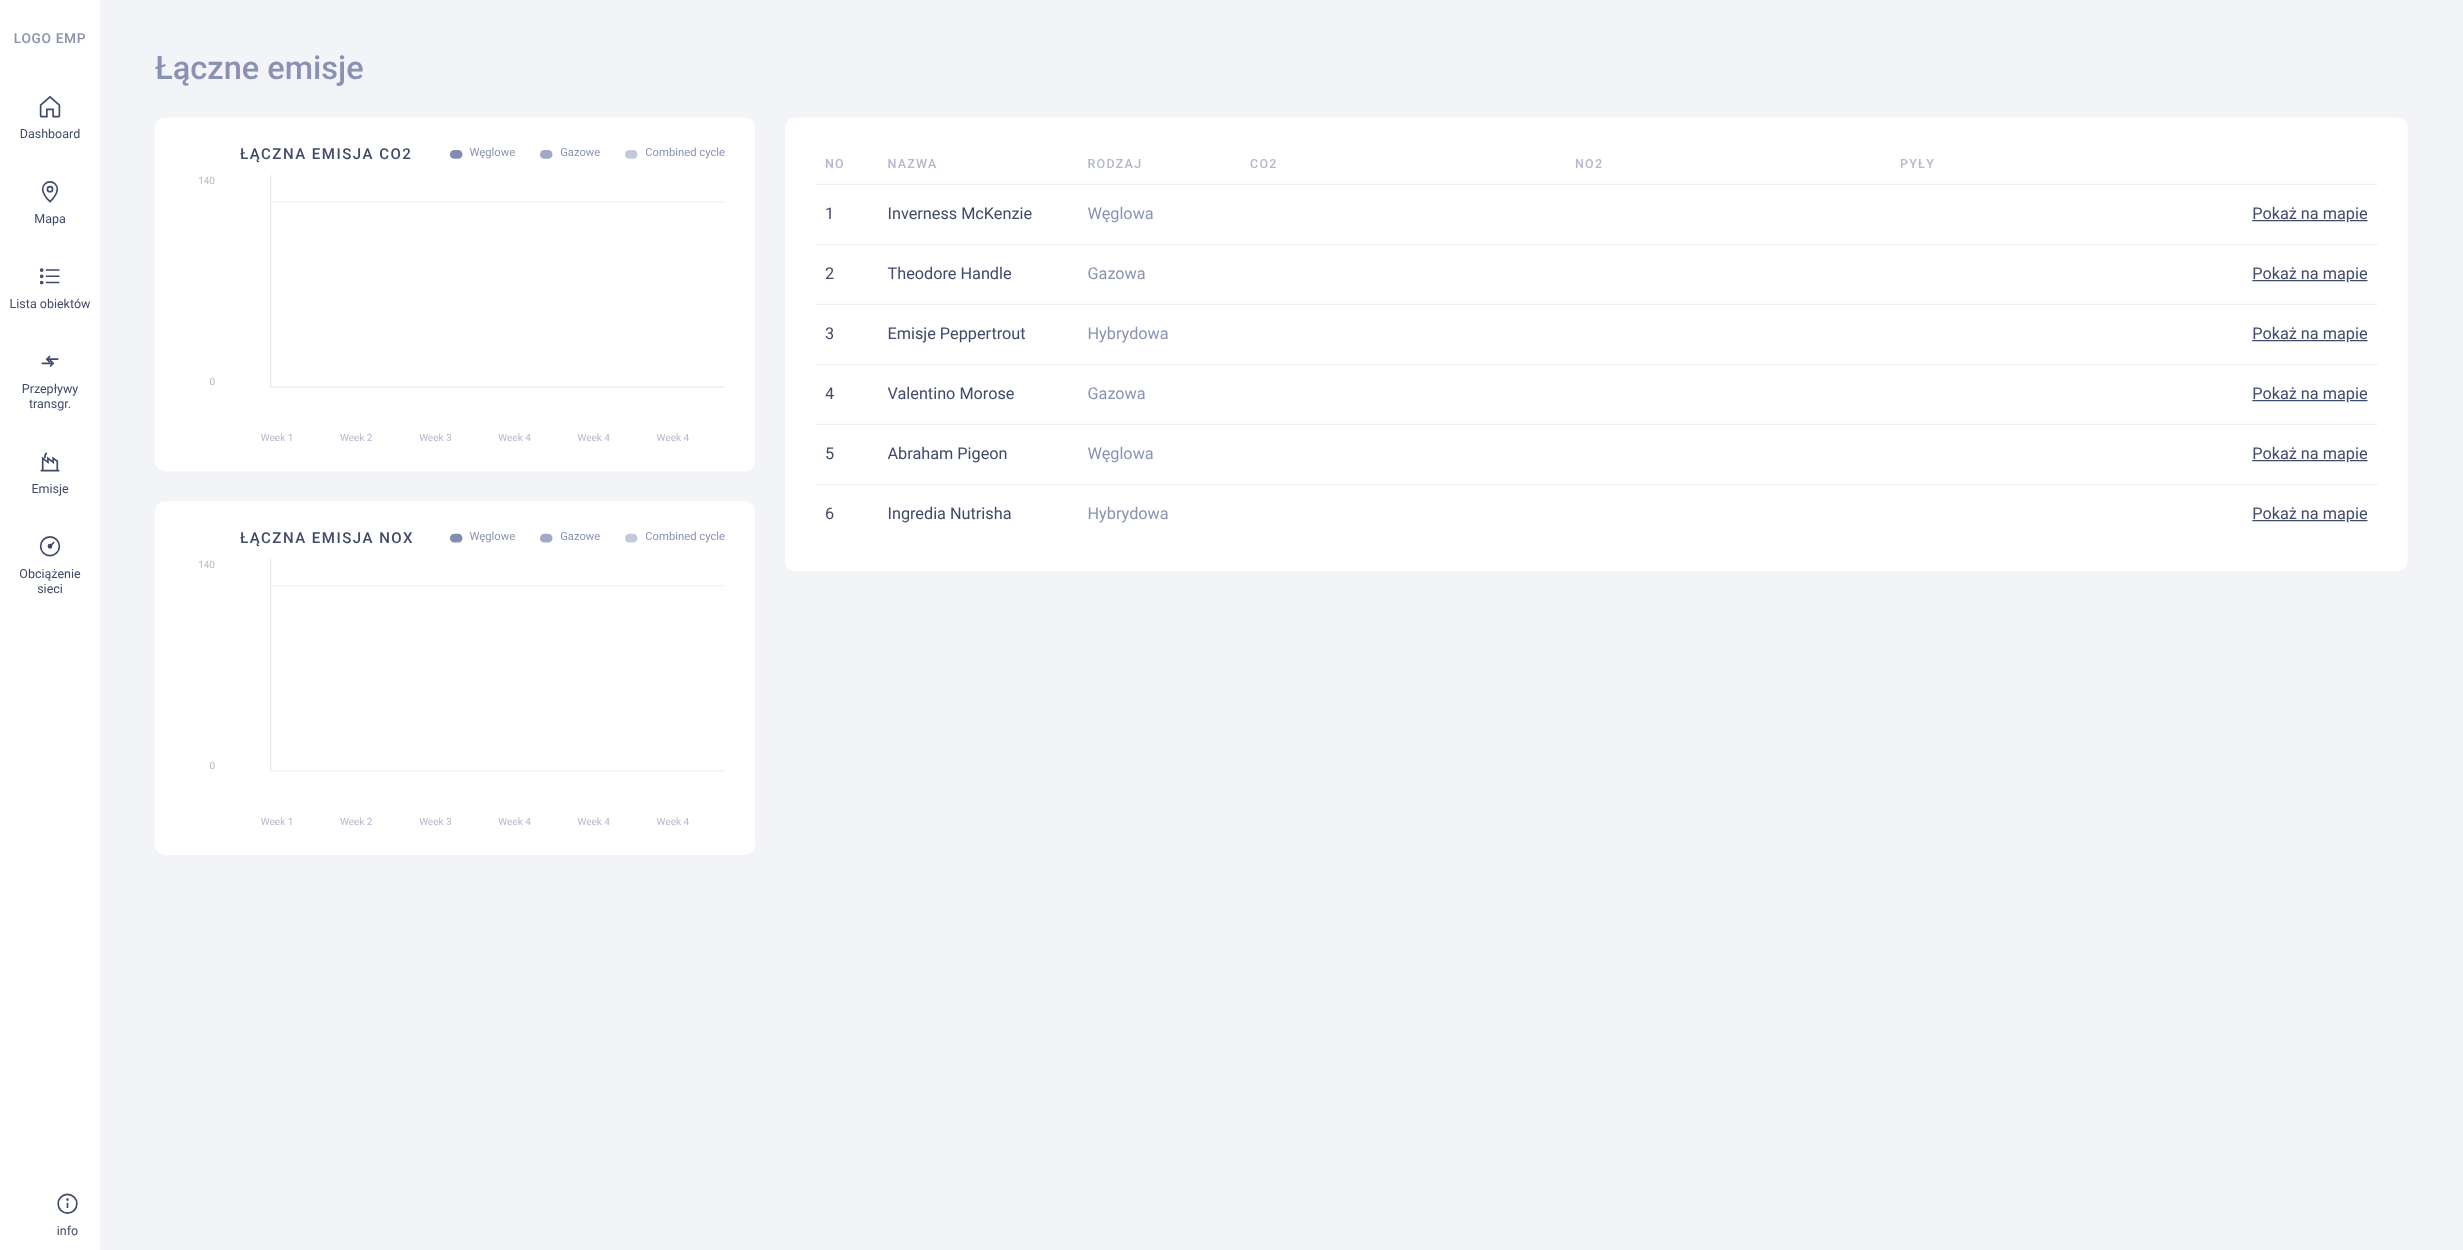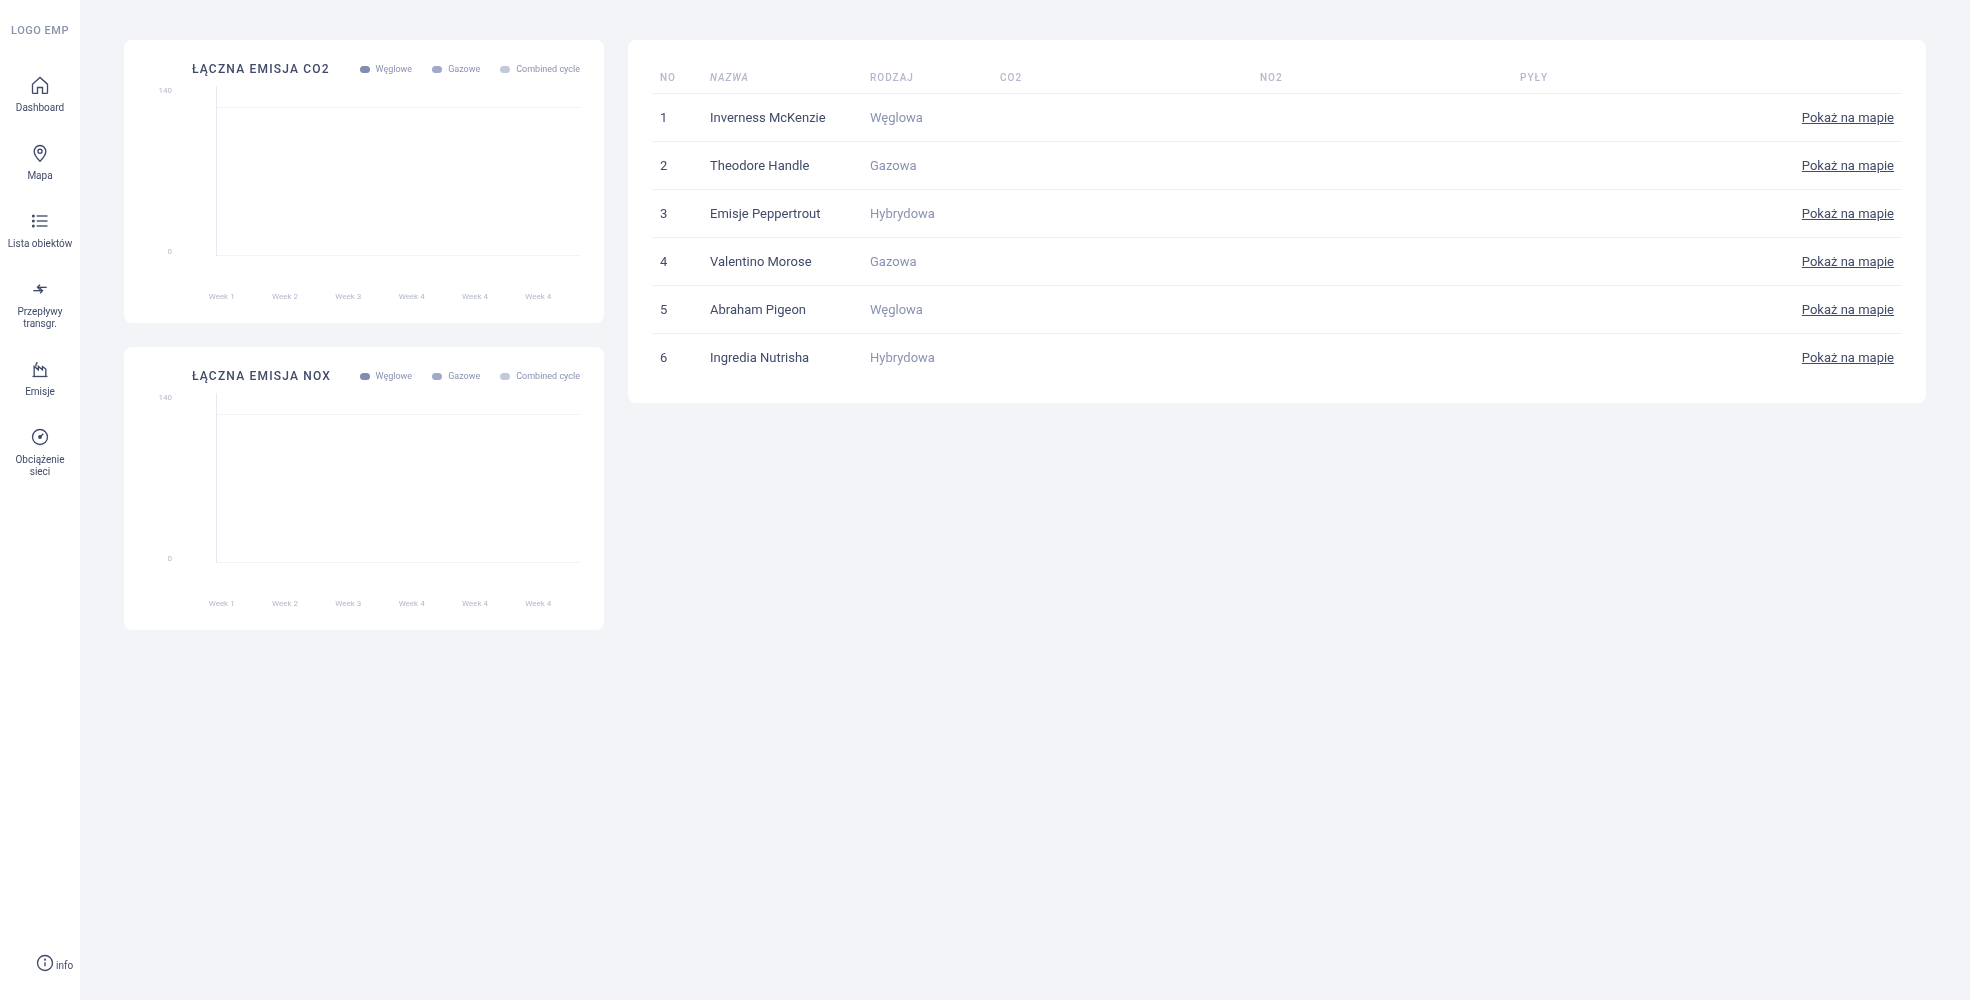--- a/index.html
+++ b/index.html
@@ -42,21 +42,21 @@
   padding: 0 6px;
 }
 .nav-item .icon {
   width: 22px; height: 22px;
   display: flex; align-items: center; justify-content: center;
   margin-bottom: 6px;
   color: #404a69;
 }
 .nav-label { font-size: 10px; color: #404a69; text-align: center; line-height: 1.2; }
 .nav-spacer { flex: 1; }
-.nav-footer { margin-bottom: 20px; display:flex; flex-direction:row; align-items:center;padding-left:34px;}
+.nav-footer { margin-bottom: 8px; display:flex; flex-direction:column; align-items:center;padding-left:34px;}
 
 
 .main {
   flex: 1;
   padding: 40px 44px 30px 44px;
   overflow: auto;
 }
 .page-title {
   font-size: 26px;
   font-weight: 500;
@@ -180,21 +180,21 @@
 }
 .tbl tbody td {
   padding: 16px 8px;
   font-size: 13px;
   color: #404a69;
   border-top: 1px solid #eef0f6;
 }
 .tbl .kind { color: #8a92b3; }
 .tbl .link { text-decoration: underline; cursor: pointer; text-align: right; white-space:nowrap;}
 .col-no { width: 50px; }
-.col-name { width: 160px; font-style: italic; }
+.col-name { width: 160px; }
 .col-kind { width: 130px; }
 .col-action { width: 130px; text-align:right;}
 </style>
 </head>
 <body>
 
 <aside class="sidebar">
   <div class="logo">LOGO EMP</div>
   <div class="nav-items" id="nav-items">
       <div class="nav-item">
@@ -266,20 +266,21 @@
           <circle cx="12" cy="12" r="9"></circle>
           <line x1="12" y1="11" x2="12" y2="16"></line>
           <circle cx="12" cy="8" r="0.5" fill="#404a69"></circle>
         </svg>
     </span>
     <span class="nav-label">info</span>
   </div>
 </aside>
 
 <main class="main">
+  <h1 class="page-title">Łączne emisje</h1>
   <div class="content-grid">
     <div class="left-col" id="charts-col">
         <div class="card">
     <div class="chart-header">
       <div class="chart-title">ŁĄCZNA EMISJA CO2</div>
       <div class="legend">
               <div class="legend-item">
        <span class="legend-dot" style="background:#828bb0"></span>
        <span class="legend-label">Węglowe</span>
      </div>

